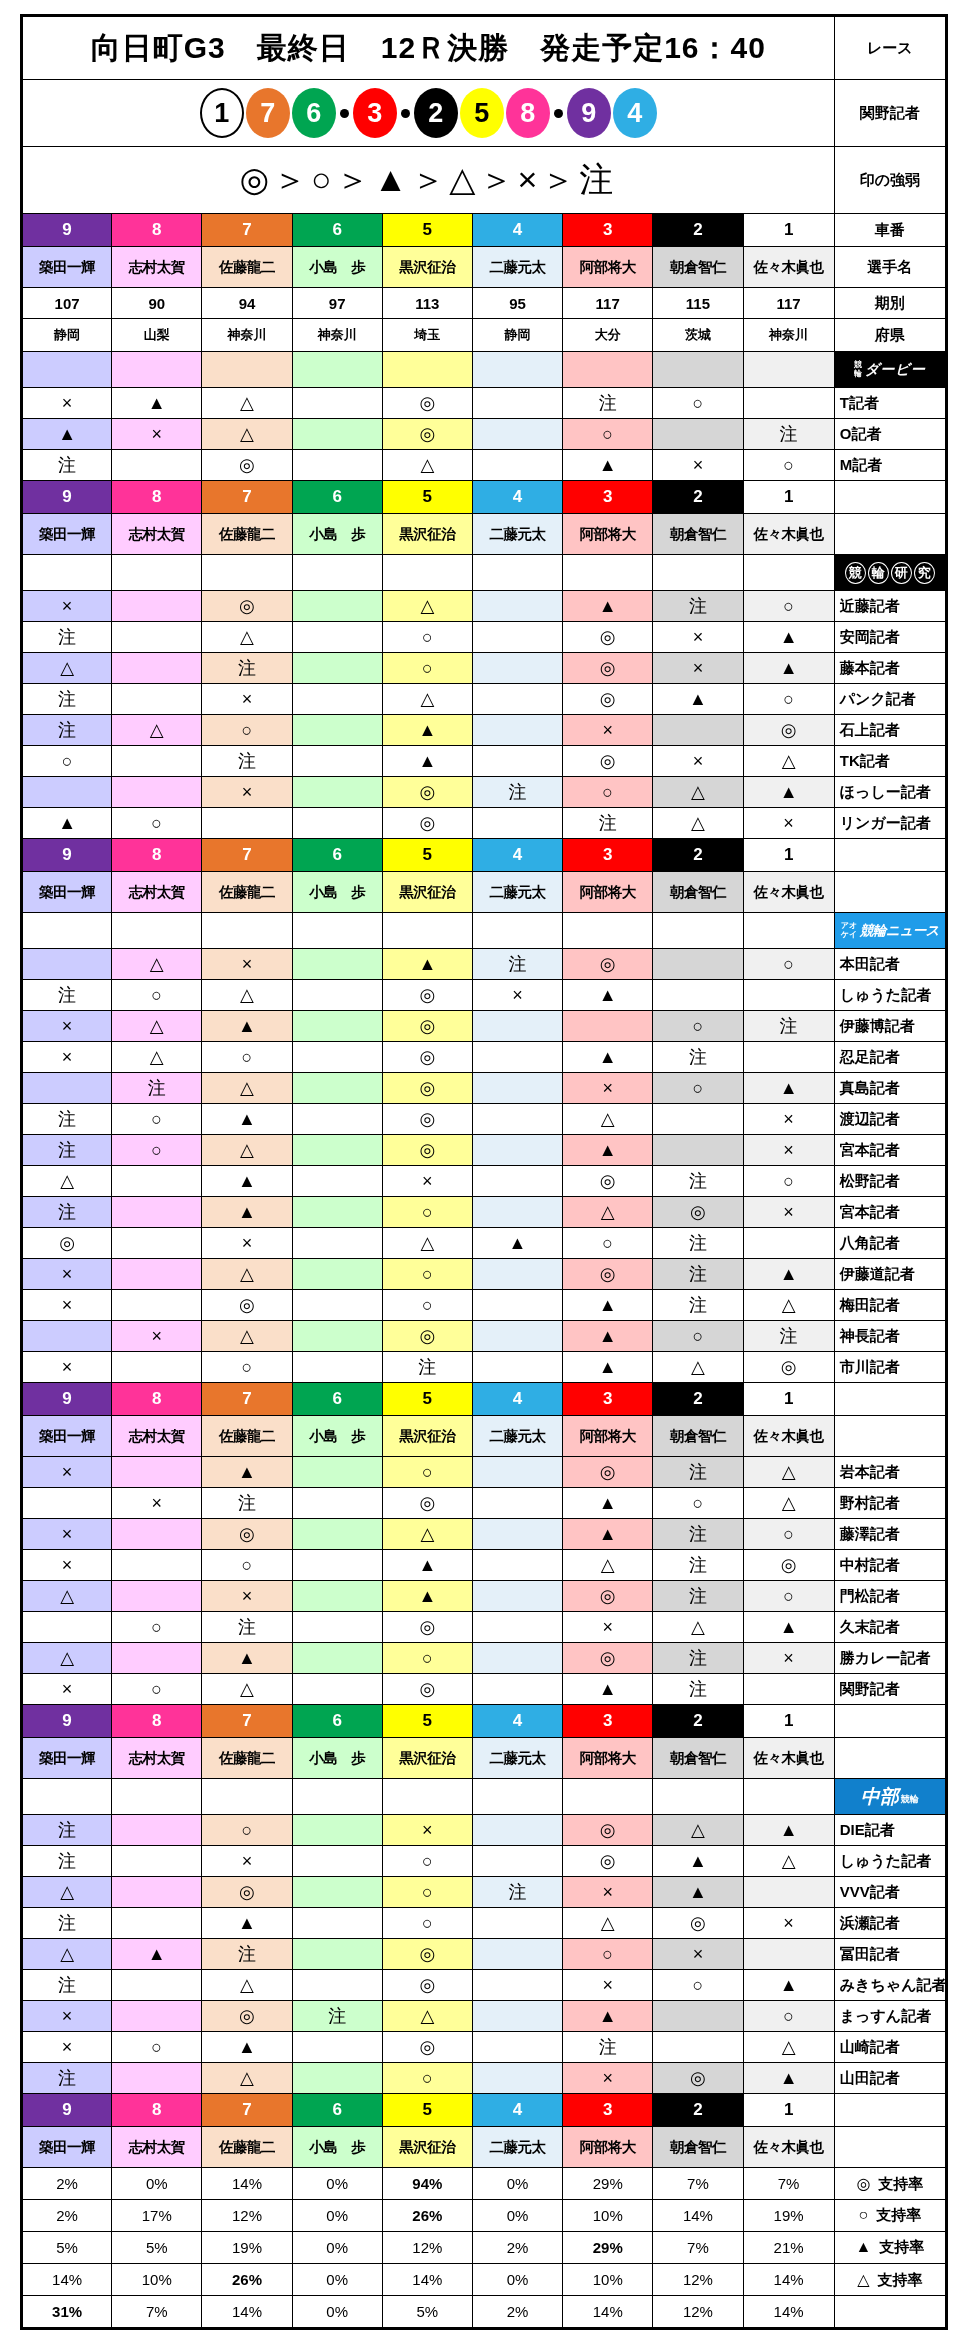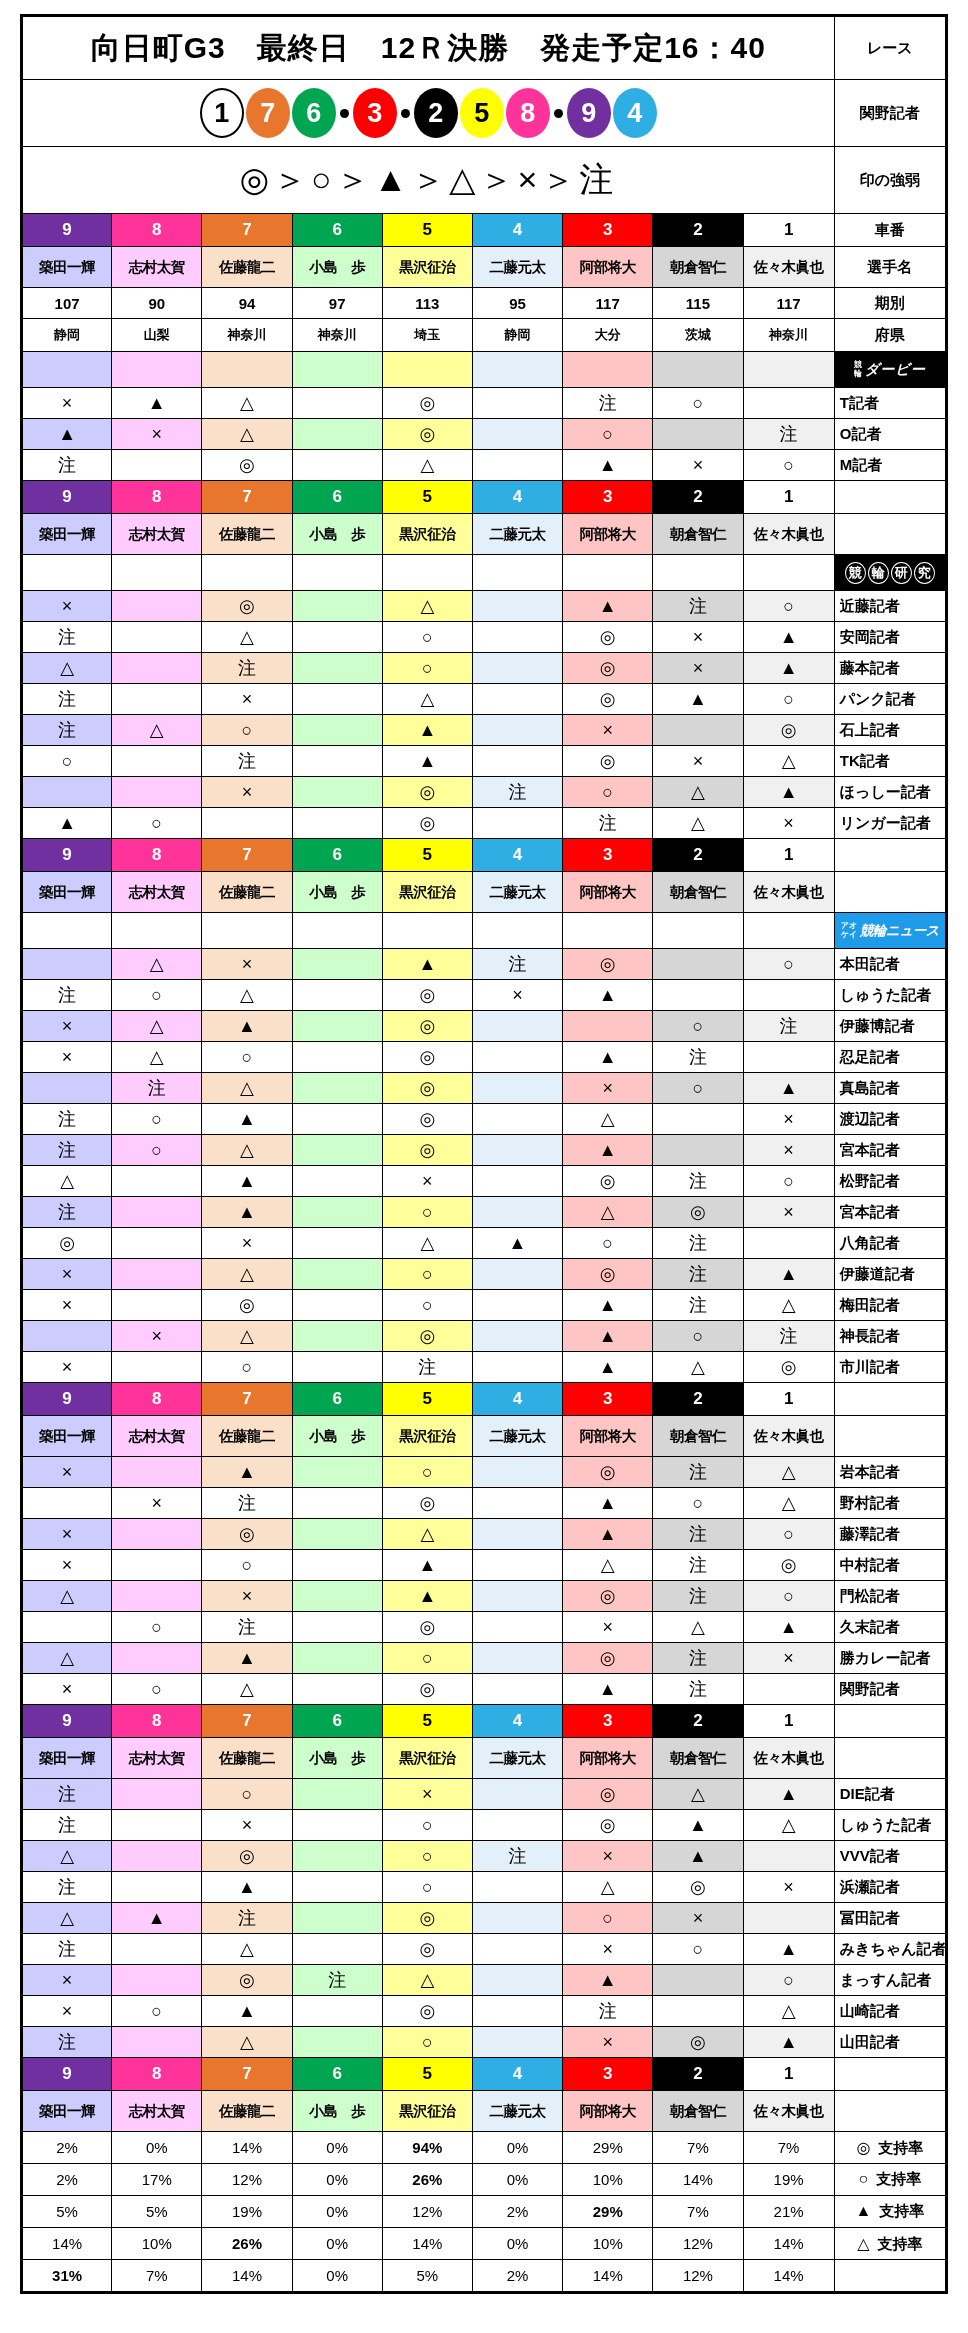--- a/index.html
+++ b/index.html
@@ -686,20 +686,37 @@
           <td class="pname" style="background: rgb(255, 204, 255); color: rgb(0, 0, 0);">志村太賀</td>
           <td class="pname" style="background: rgb(250, 223, 201); color: rgb(0, 0, 0);">佐藤龍二</td>
           <td class="pname" style="background: rgb(204, 255, 204); color: rgb(0, 0, 0);">小島　歩</td>
           <td class="pname" style="background: rgb(255, 255, 153); color: rgb(0, 0, 0);">黒沢征治</td>
           <td class="pname dot4" style="background: rgb(228, 240, 249); color: rgb(0, 0, 0);">二藤元太</td>
           <td class="pname" style="background: rgb(255, 196, 196); color: rgb(0, 0, 0);">阿部将大</td>
           <td class="pname" style="background: rgb(214, 214, 214); color: rgb(0, 0, 0);">朝倉智仁</td>
           <td class="pname" style="background: rgb(240, 240, 240); color: rgb(0, 0, 0);">佐々木眞也</td>
           <td class="side-label"></td>
         </tr>
+        <tr class="row-logo">
+          <td style="background: rgb(255, 255, 255);"></td>
+          <td style="background: rgb(255, 255, 255);"></td>
+          <td style="background: rgb(255, 255, 255);"></td>
+          <td style="background: rgb(255, 255, 255);"></td>
+          <td style="background: rgb(255, 255, 255);"></td>
+          <td style="background: rgb(255, 255, 255);"></td>
+          <td style="background: rgb(255, 255, 255);"></td>
+          <td style="background: rgb(255, 255, 255);"></td>
+          <td style="background: rgb(255, 255, 255);"></td>
+          <td>
+            <div class="logo logo-chubu" style="background: rgb(17, 128, 204); color: rgb(255, 255, 255);">
+              <span class="main">中部</span>
+              <span class="sub">競輪</span>
+            </div>
+          </td>
+        </tr>
         <tr class="row-mark">
           <td class="mark" style="background: rgb(204, 204, 255); color: rgb(0, 0, 0);">注</td>
           <td class="mark" style="background: rgb(255, 204, 255); color: rgb(0, 0, 0);"></td>
           <td class="mark" style="background: rgb(250, 223, 201); color: rgb(0, 0, 0);">○</td>
           <td class="mark" style="background: rgb(204, 255, 204); color: rgb(0, 0, 0);"></td>
           <td class="mark" style="background: rgb(255, 255, 153); color: rgb(0, 0, 0);">×</td>
           <td class="mark dot4" style="background: rgb(228, 240, 249); color: rgb(0, 0, 0);"></td>
           <td class="mark" style="background: rgb(255, 196, 196); color: rgb(0, 0, 0);">◎</td>
           <td class="mark" style="background: rgb(214, 214, 214); color: rgb(0, 0, 0);">△</td>
           <td class="mark" style="background: rgb(240, 240, 240); color: rgb(0, 0, 0);">▲</td>

